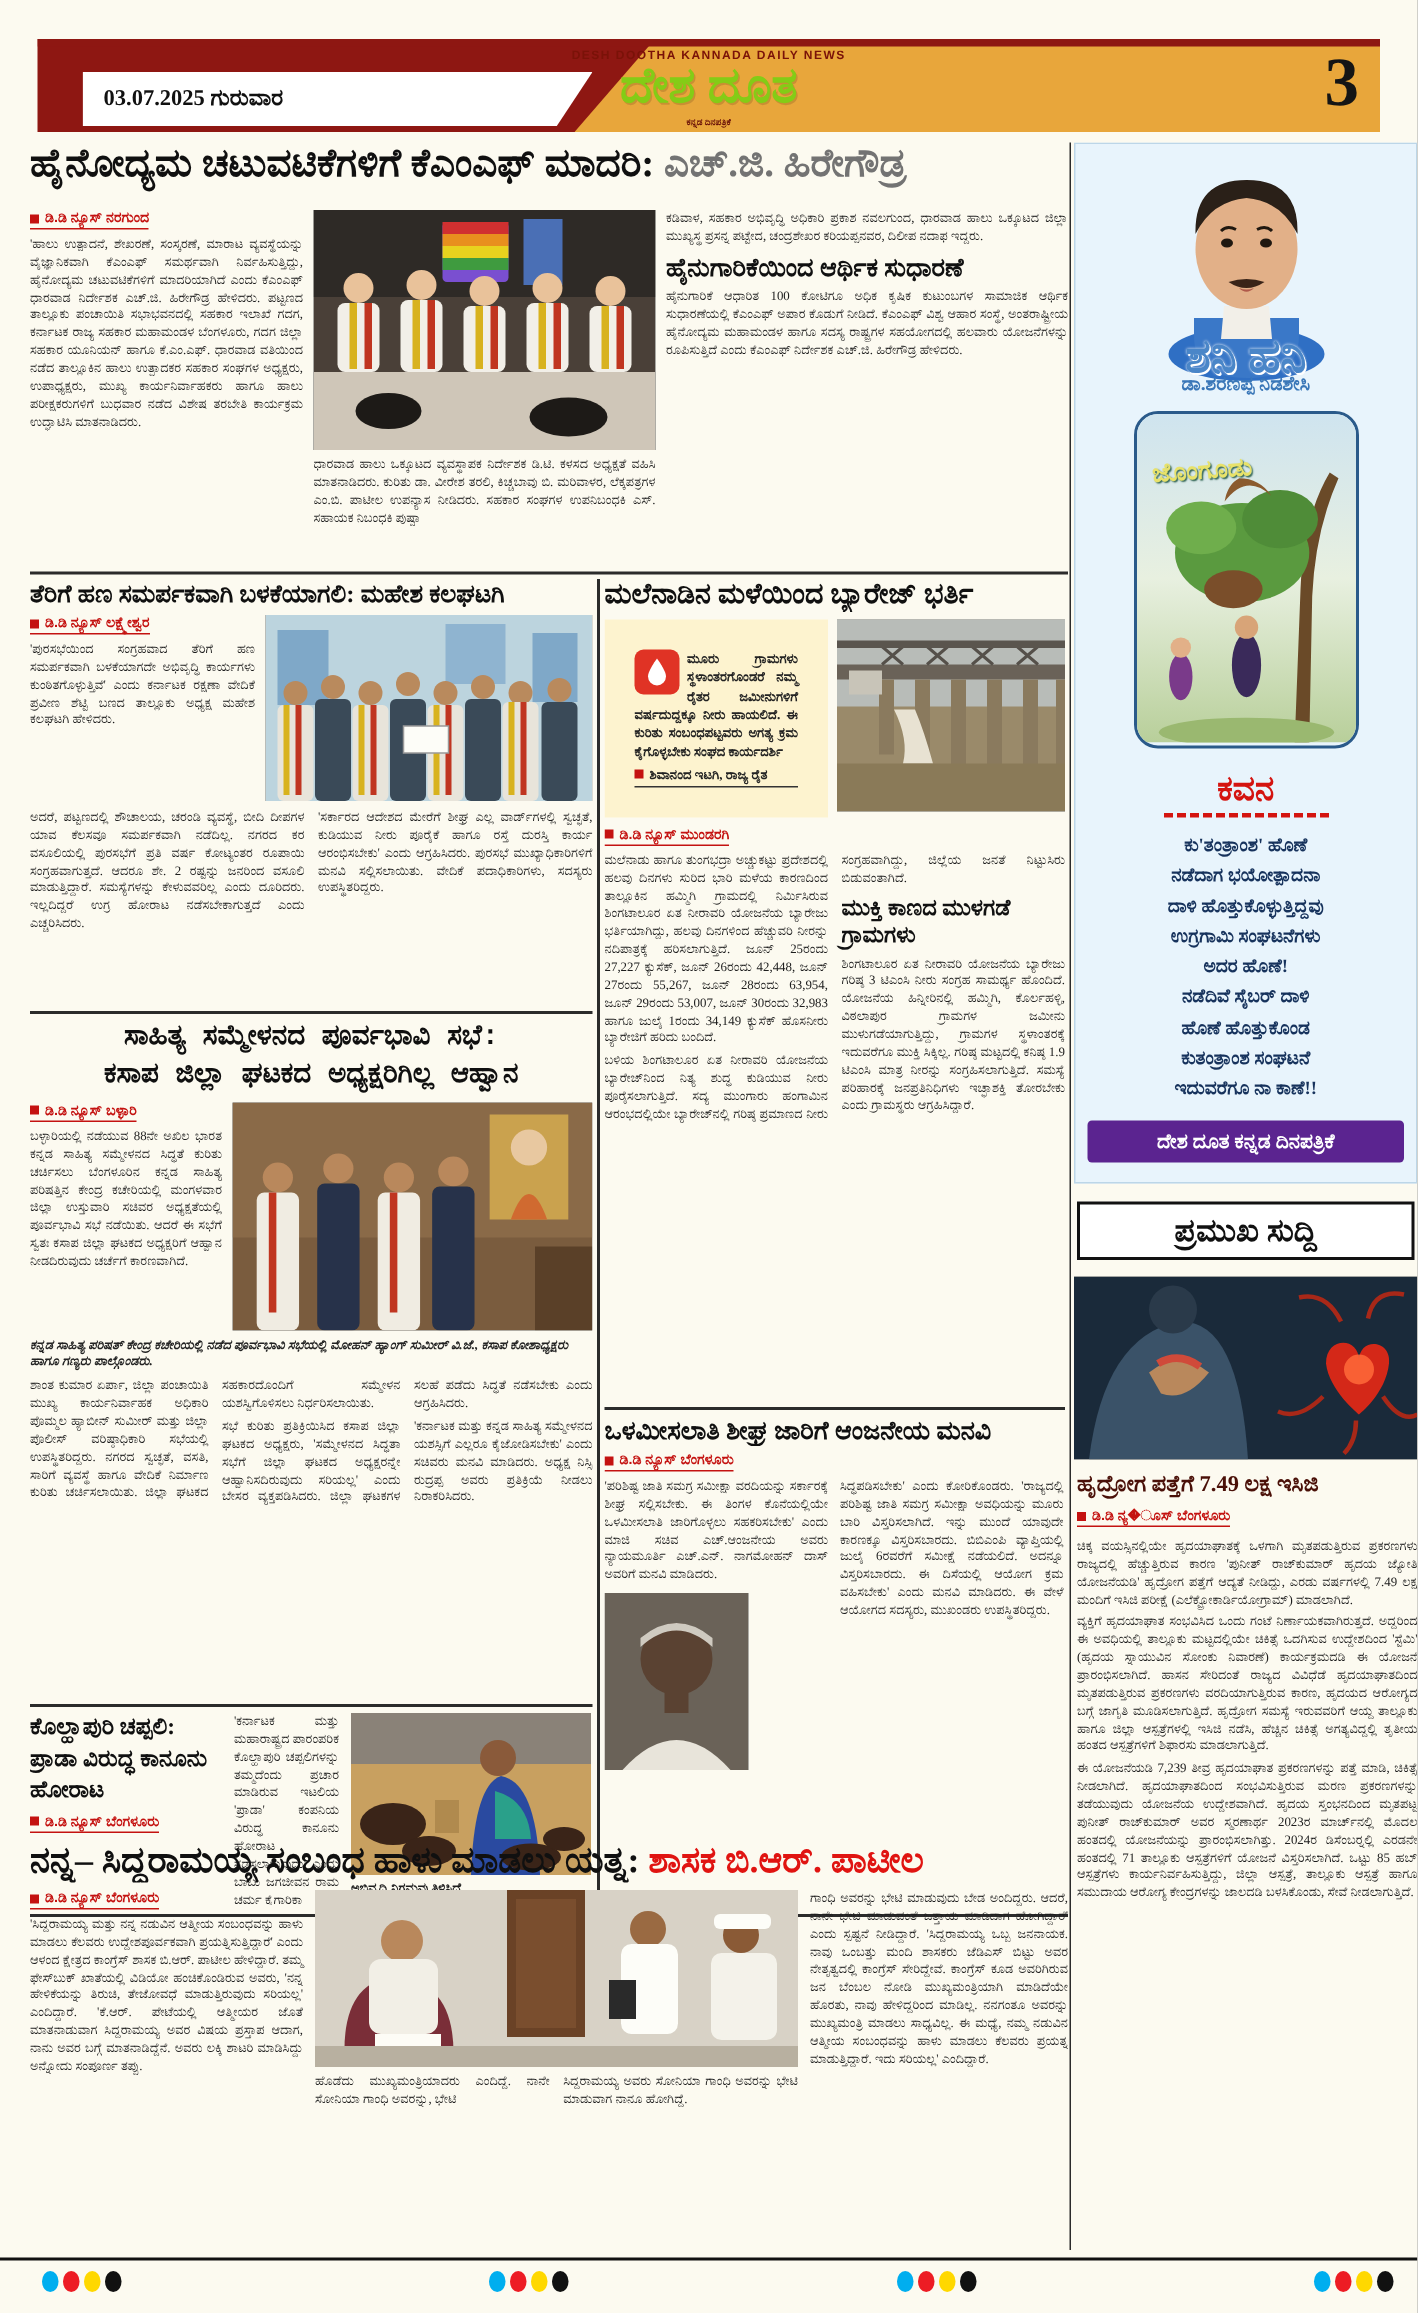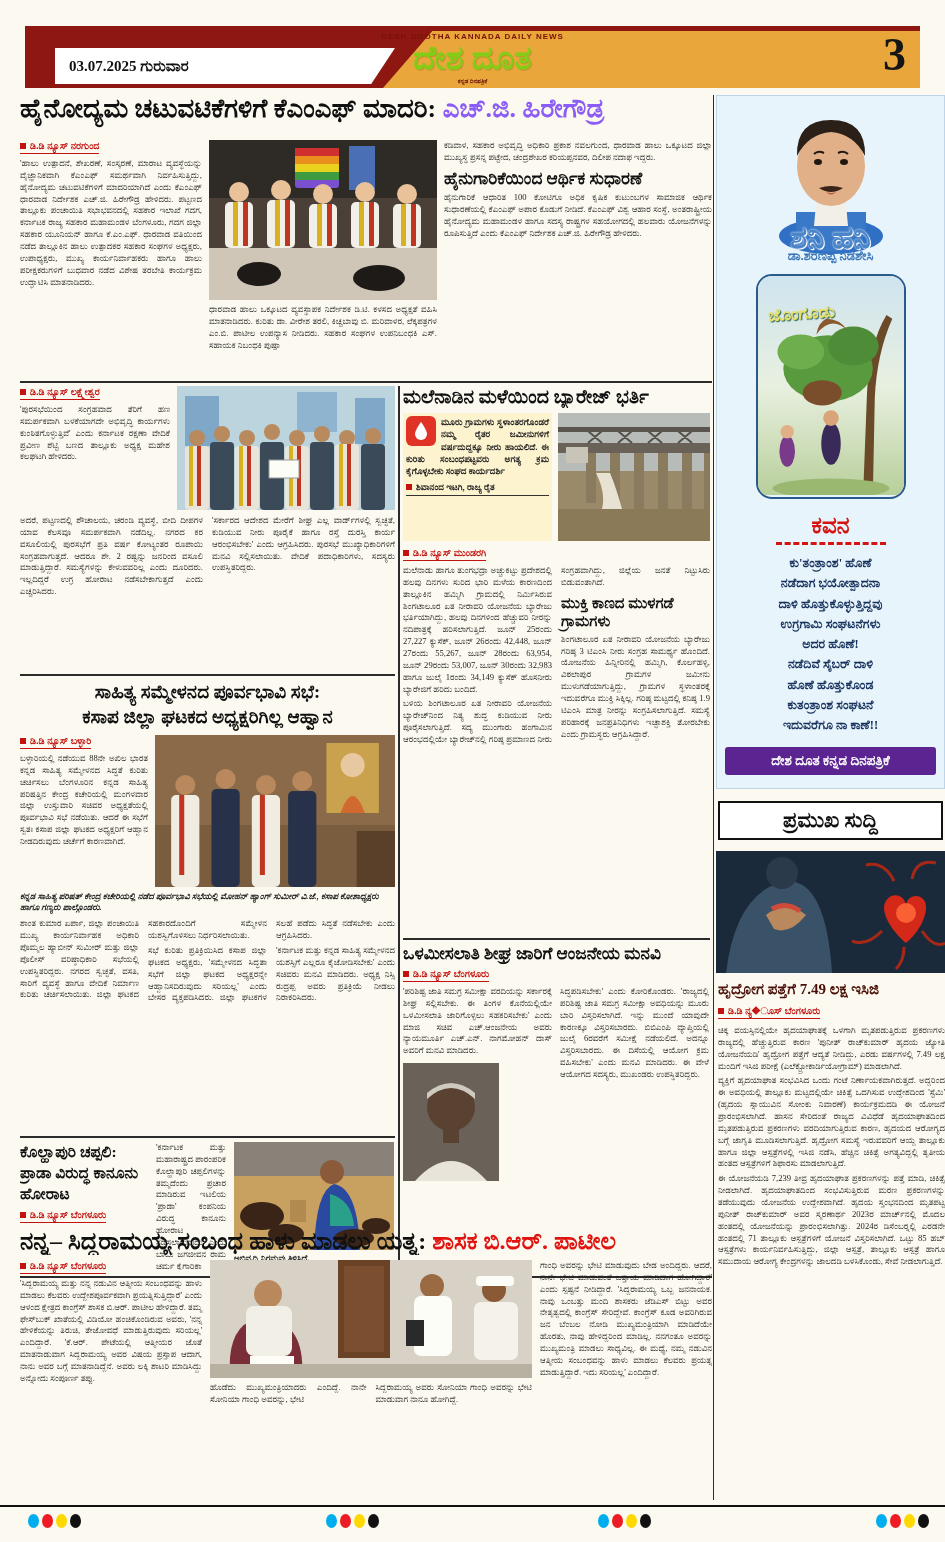--- a/index.html
+++ b/index.html
@@ -23,48 +23,48 @@
   .byline { display:flex; align-items:center; gap:4px; color:#c41210; font-weight:bold; font-size:9.5px; border-bottom:1.5px solid #c41210; padding-bottom:1px; margin-bottom:4px; width:max-content; max-width:100%; font-family:"Liberation Sans",sans-serif; }
   .sq { width:6px; height:6px; background:#c41210; flex:0 0 auto; }
   .hline { position:absolute; height:1.5px; background:#2b2b2b; }
   .vline { position:absolute; width:1.5px; background:#2b2b2b; }
   .photo { position:relative; overflow:hidden; background:#777; }
   .photo svg { display:block; width:100%; height:100%; }
   .caption { font-size:8.6px; font-weight:bold; color:#222; line-height:1.3;font-style:italic; }
 
   
   .headline1 { position:absolute; left:20px; top:94px; width:692px; font-size:26px; font-weight:bold; color:#101010; white-space:nowrap; }
-  .headline1 .red { color:#8b5cf6;text-align:right; }
+  .headline1 .red { color:#737373;text-align:right; }
   .art1 { position:absolute; left:20px; top:140px; width:692px; height:238px; display:flex; gap:7px; overflow:hidden; }
   .art1 .c1 { width:182px; flex:0 0 auto; }
   .art1 .cm { width:228px; flex:0 0 auto; }
   .art1 .c3 { flex:1; }
   .subhead1 { font-size:17px; font-weight:bold; color:#111; line-height:1.15; margin:5px 0 4px; }
 
   
   .art2 { position:absolute; left:20px; top:386px; width:375px; height:284px; overflow:hidden; }
   .art2 h2 { font-size:16.5px; font-weight:bold; color:#101010; white-space:nowrap; overflow:hidden; margin-bottom:4px; }
   .art2 .row { display:flex; gap:7px; }
   .art2 .row .txt { width:150px; flex:0 0 auto; }
   .twocol { column-count:2; column-gap:9px; margin-top:5px; }
 
   
   .art3 { position:absolute; left:403px; top:386px; width:307px; height:548px; overflow:hidden; }
   .art3 h2 { font-size:19px; font-weight:bold; color:#101010; white-space:nowrap; overflow:hidden; margin-bottom:5px; }
   .art3 .row { display:flex; gap:6px; }
-  .quotebox { width:149px; flex:0 0 auto; background:#fdf3cf; padding:3px; }
+  .quotebox { width:149px; flex:0 0 auto; background:#fdf3cf; padding:20px; }
   .dropicon { width:30px; height:30px; background:#e03325; border-radius:6px; float:left; margin:0 5px 2px 0; display:flex; align-items:center; justify-content:center; }
   .quote-t { font-size:8.8px; font-weight:bold; line-height:1.4; text-align:justify; color:#222; }
   .quote-a { display:flex; gap:4px; align-items:center; font-size:8.8px; font-weight:bold; color:#222; border-bottom:1.5px solid #333; margin-top:4px; padding-bottom:2px; }
   .quote-a .sq { background:#c41210; }
   .subhead3 { font-size:15px; font-weight:bold; color:#111; line-height:1.2; margin:5px 0 4px; }
 
   
   .art4 { position:absolute; left:20px; top:680px; width:375px; height:452px; overflow:hidden; }
-  .art4 h2 { font-size:18.5px; font-weight:bold; color:#101010; text-align:center; line-height:1.35; margin-bottom:5px; }
+  .art4 h2 { font-size:18.5px; font-weight:bold; color:#101010; text-align:center; line-height:1.35; margin-bottom:5px;font-family:Liberation Mono, monospace; }
   .art4 .row { display:flex; gap:7px; }
   .art4 .row .txt { width:128px; flex:0 0 auto; }
   .threecol { column-count:3; column-gap:9px; margin-top:5px; }
 
   
   .art5 { position:absolute; left:403px; top:944px; width:307px; height:330px; overflow:hidden; }
   .art5 h2 { font-size:17px; font-weight:bold; color:#101010; white-space:nowrap; overflow:hidden; margin-bottom:4px; }
   .art5 .row { display:flex; gap:8px; }
   .art5 .row > div { width:149px; flex:0 0 auto; }
 
@@ -192,20 +192,21 @@
 
   <div class="hline" style="left:20px;top:381px;width:692px;"></div>
   <div class="vline" style="left:398px;top:386px;height:884px;"></div>
   <div class="vline" style="left:712.5px;top:95px;height:1405px;"></div>
   <div class="hline" style="left:20px;top:674px;width:375px;"></div>
   <div class="hline" style="left:403px;top:938px;width:307px;"></div>
   <div class="hline" style="left:20px;top:1136px;width:375px;"></div>
   <div class="hline" style="left:20px;top:1276px;width:692px;"></div>
 
   <div class="art2">
+    <h2>ತೆರಿಗೆ ಹಣ ಸಮರ್ಪಕವಾಗಿ ಬಳಕೆಯಾಗಲಿ: ಮಹೇಶ ಕಲಘಟಗಿ</h2>
     <div class="row">
       <div class="txt">
         <div class="byline">
           <span class="sq"></span>
           <span>ಡಿ.ಡಿ ನ್ಯೂಸ್ ಲಕ್ಷ್ಮೇಶ್ವರ</span>
         </div>
         <p class="bodytxt">'ಪುರಸಭೆಯಿಂದ ಸಂಗ್ರಹವಾದ ತೆರಿಗೆ ಹಣ ಸಮರ್ಪಕವಾಗಿ ಬಳಕೆಯಾಗದೇ ಅಭಿವೃದ್ಧಿ ಕಾರ್ಯಗಳು ಕುಂಠಿತಗೊಳ್ಳುತ್ತಿವೆ' ಎಂದು ಕರ್ನಾಟಕ ರಕ್ಷಣಾ ವೇದಿಕೆ ಪ್ರವೀಣ ಶೆಟ್ಟಿ ಬಣದ ತಾಲ್ಲೂಕು ಅಧ್ಯಕ್ಷ ಮಹೇಶ ಕಲಘಟಗಿ ಹೇಳಿದರು.</p>
       </div>
       <div class="photo" style="width:218px;height:124px;">
         <svg viewBox="0 0 218 124" preserveAspectRatio="none">

